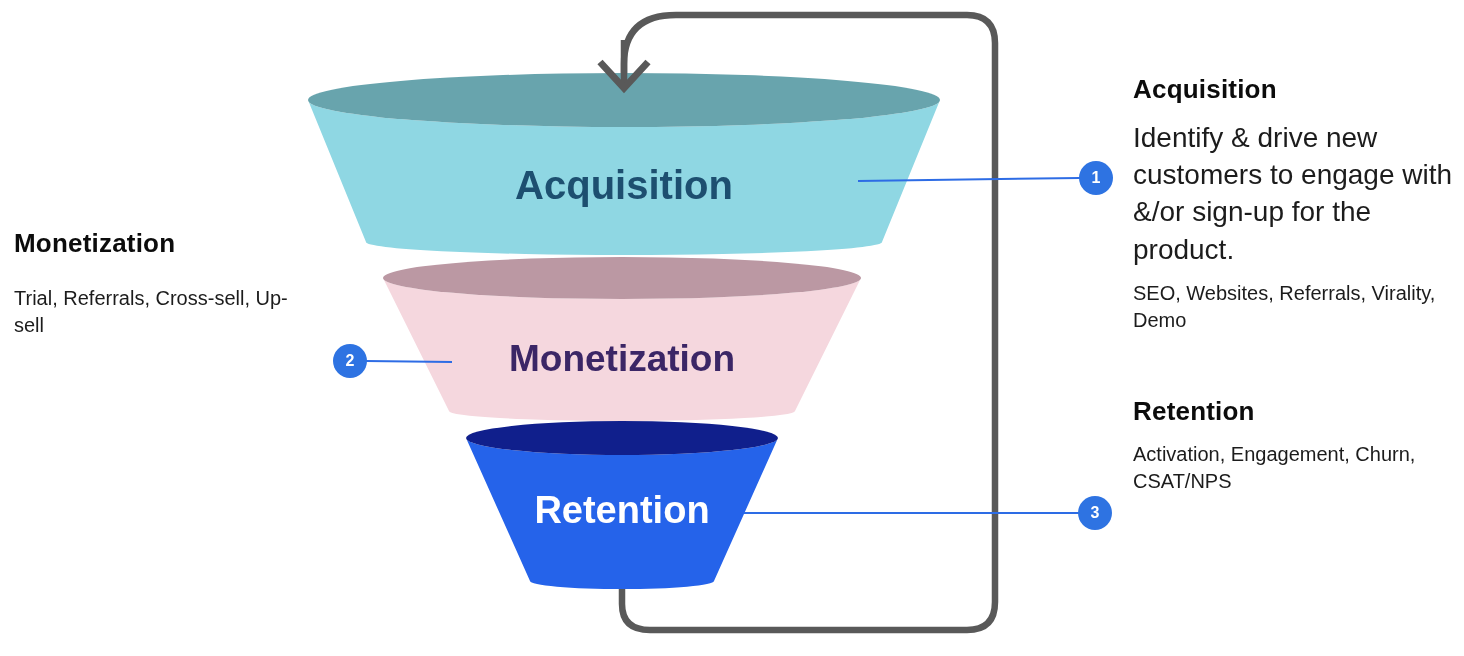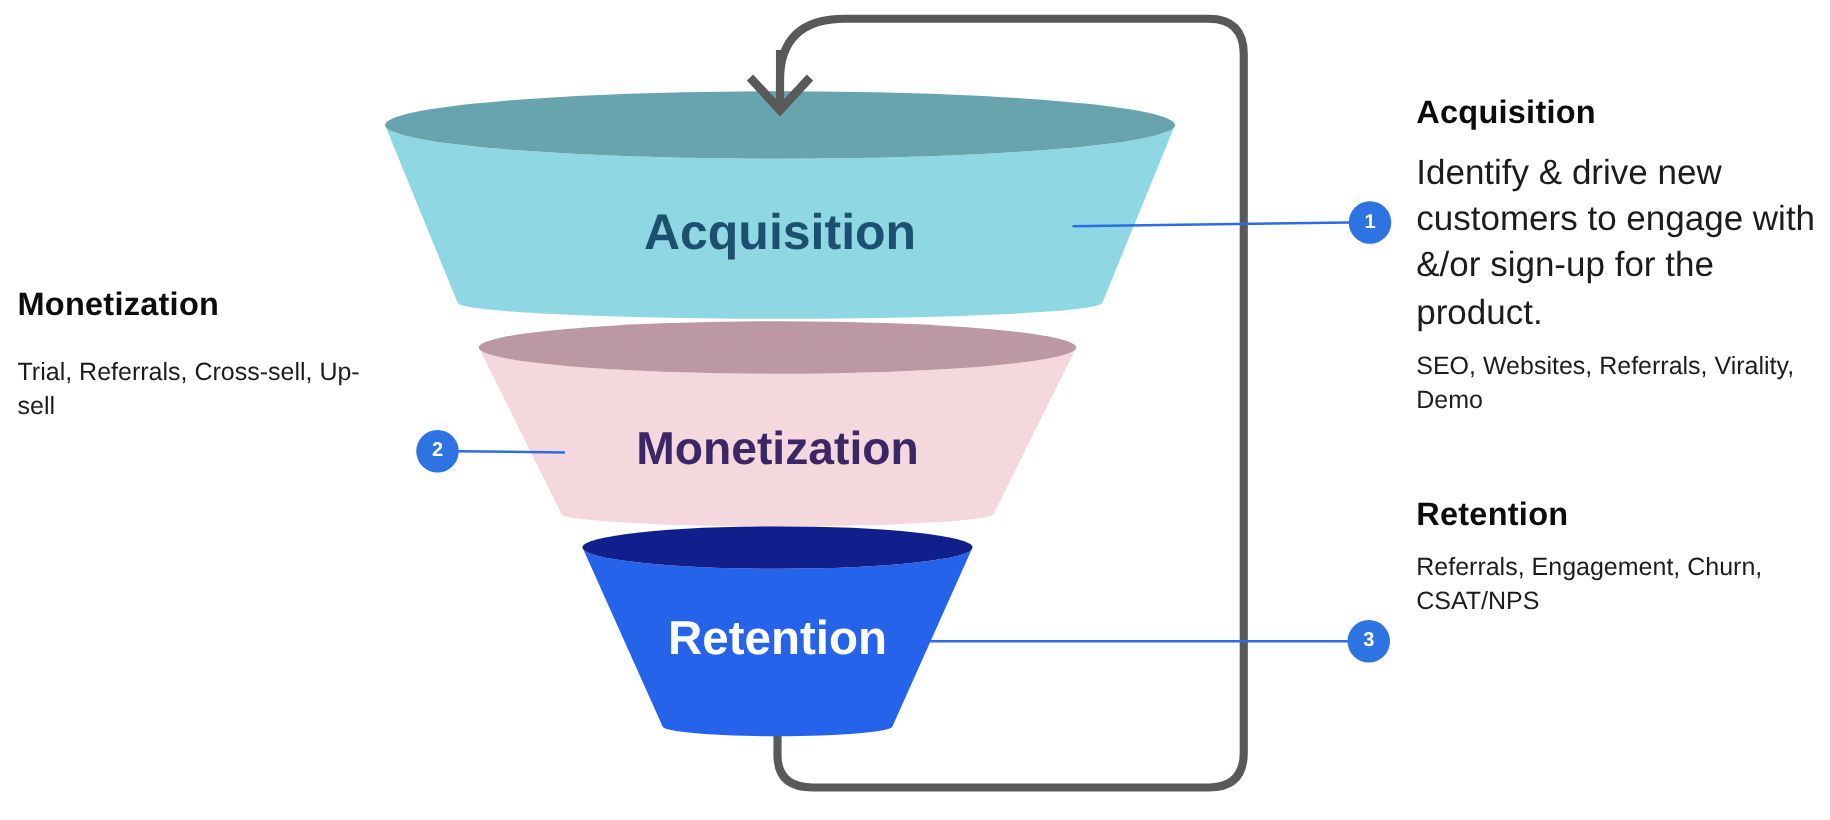--- a/index.html
+++ b/index.html
@@ -112,16 +112,16 @@
     <p class="ann-tags">SEO, Websites, Referrals, Virality, Demo</p>
   </div>
 
   <div class="annotation gap-lg" style="left:14px; top:228px; width:300px;">
     <div class="ann-title">Monetization</div>
     <p class="ann-tags">Trial, Referrals, Cross-sell, Up-sell</p>
   </div>
 
   <div class="annotation" style="left:1133px; top:396px; width:312px;">
     <div class="ann-title">Retention</div>
-    <p class="ann-tags">Referrals, Engagement, Churn, CSAT/NPS</p>
+    <p class="ann-tags">Activation, Engagement, Churn, CSAT/NPS</p>
   </div>
 
 </div>
 
 </body></html>

